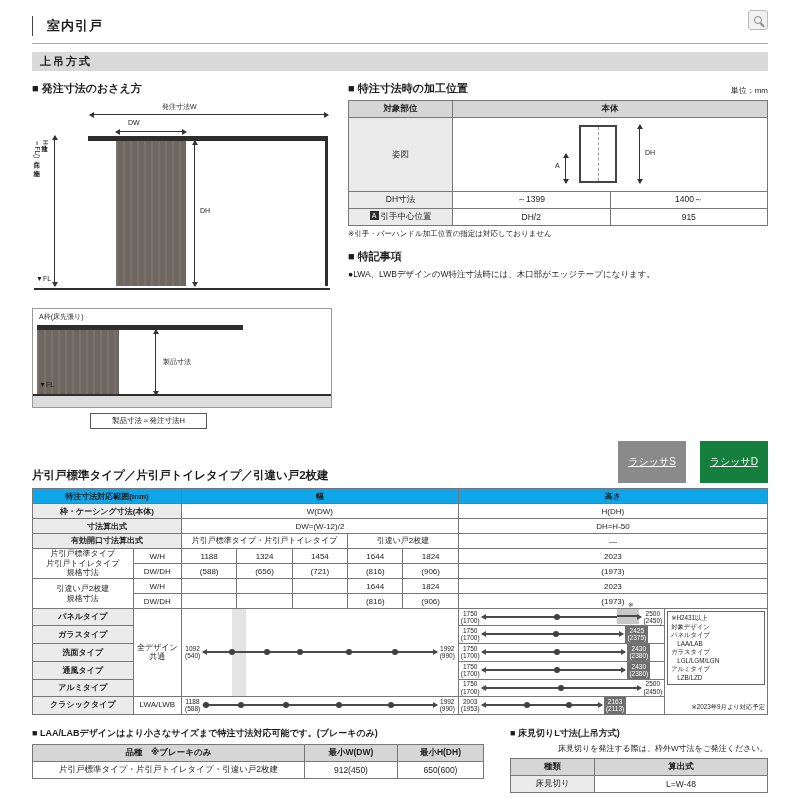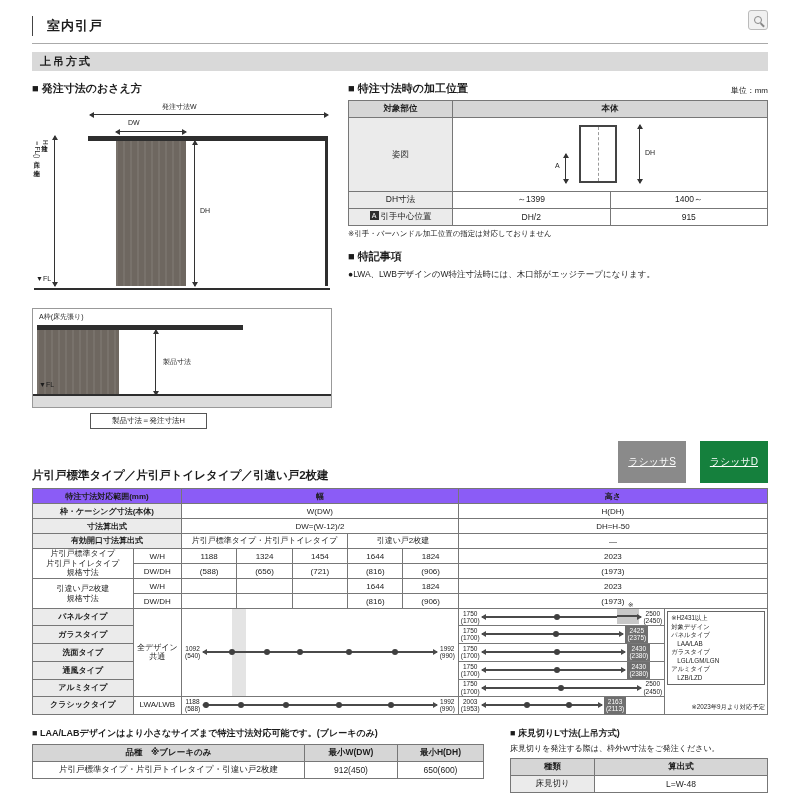--- a/index.html
+++ b/index.html
@@ -63,21 +63,21 @@
 
   
   .main-title-row{display:flex;align-items:flex-end;margin-top:12px;gap:14px;}
   .sec-title{font-size:11.5px;font-weight:bold;flex:1;}
   .badge{font-size:10px;color:#fff;padding:14px 10px;text-decoration:underline;}
   .bs{background:#8a8a8a;}
   .bd{background:#15803d;}
   .mtable{border-collapse:collapse;width:100%;margin-top:5px;table-layout:fixed;}
   .mtable td{border:1px solid #777;font-size:8px;text-align:center;padding:0 1px;height:15px;}
   .mlbl{font-size:7.5px;line-height:1.2;}
-  .dhead{background:#8b5cf6;font-weight:bold;}
+  .dhead{background:#0ea5e9;font-weight:bold;}
   .gray{background:#ebebeb;font-weight:bold;}
   .drow td{height:17px;}
 
   .wcell{position:relative;padding:0!important;}
   .wband{position:absolute;left:50px;top:0;bottom:0;width:14px;background:#e4e4e4;}
   .wbar{position:relative;display:flex;align-items:center;height:100%;padding:0 3px;gap:3px;}
   .hnum{display:flex;flex-direction:column;font-size:6.5px;line-height:1.15;text-align:center;}
   .rline{flex:1;height:2px;background:#4a4a4a;position:relative;}
   .rline::before{content:"";position:absolute;left:-1px;top:-2px;border-top:3px solid transparent;border-bottom:3px solid transparent;border-right:5px solid #4a4a4a;}
   .rline::after{content:"";position:absolute;right:-1px;top:-2px;border-top:3px solid transparent;border-bottom:3px solid transparent;border-left:5px solid #4a4a4a;}
@@ -91,21 +91,21 @@
   .notecell{position:relative;vertical-align:top;padding:2px!important;}
   .nbox{border:1px solid #666;font-size:6.3px;line-height:1.35;text-align:left;padding:2px 3px;}
   .nbox .ind{padding-left:6px;}
   .nfoot{position:absolute;right:2px;bottom:2px;font-size:6.3px;white-space:nowrap;}
 
   
   .bottom-grid{display:flex;gap:26px;margin-top:12px;}
   .bl{flex:0 0 452px;width:452px;}
   .br{flex:1;min-width:0;}
   .h3b{font-size:9px;font-weight:bold;}
-  .bdesc{font-size:8px;margin-top:3px;}
+  .bdesc{font-size:8px;margin-top:3px;margin-left:48px;}
   .btable{border-collapse:collapse;width:100%;margin-top:4px;}
   .btable td{border:1px solid #777;font-size:8.5px;text-align:center;padding:2px 3px;}
 </style>
 </head>
 <body>
 
 <div class="page">
 
   <div class="hdr">
     <span class="hdr-sep"></span>

